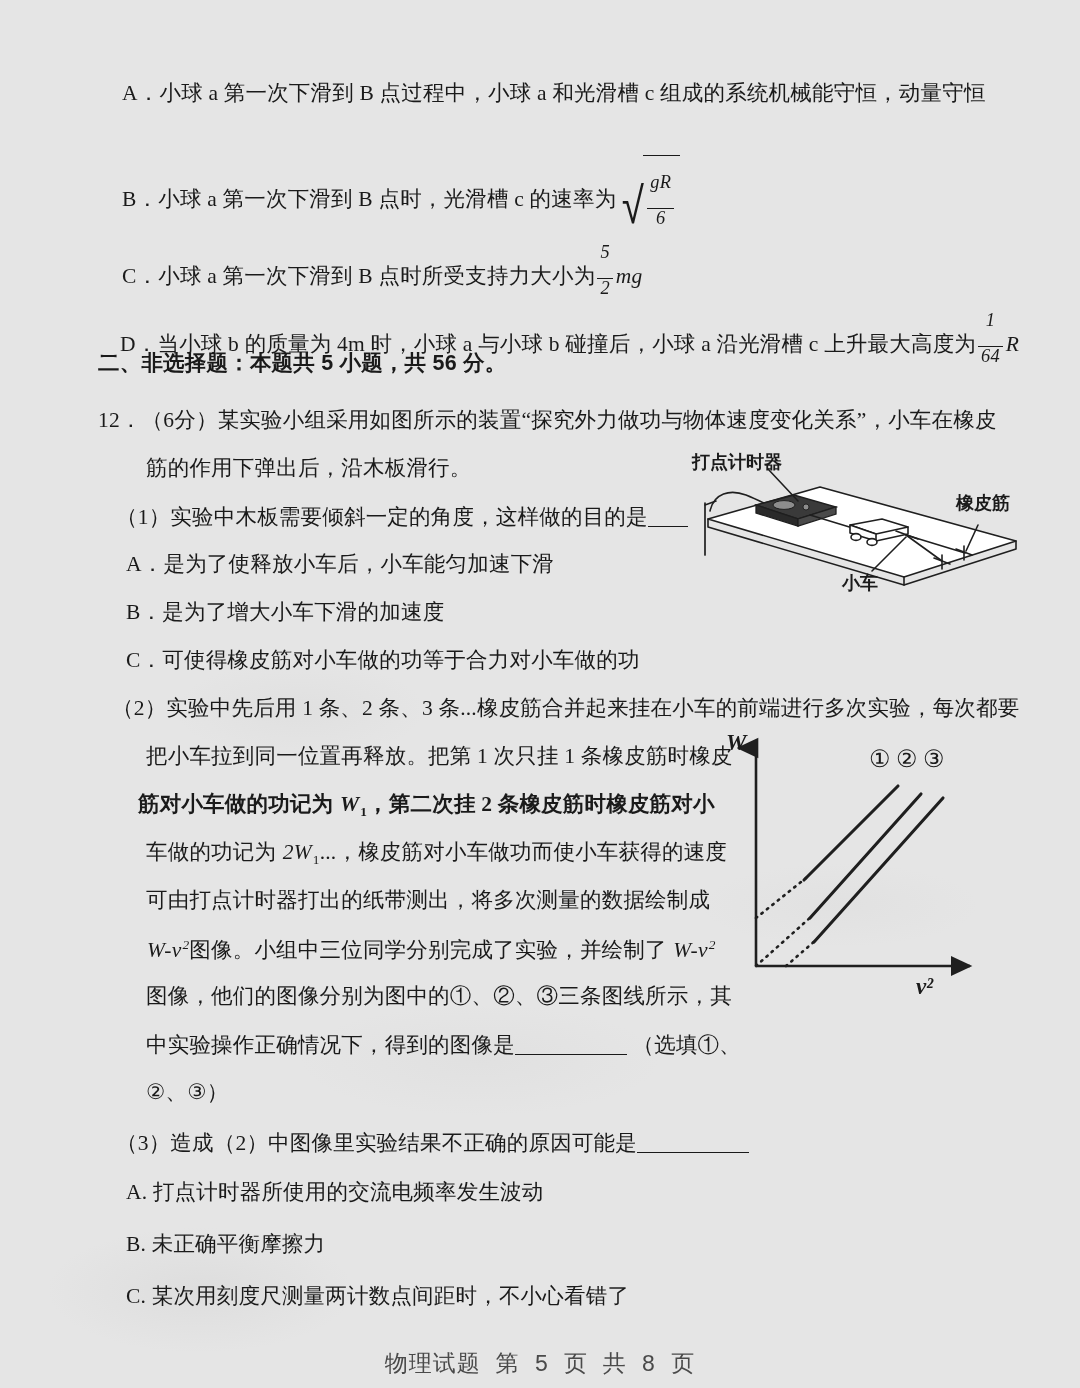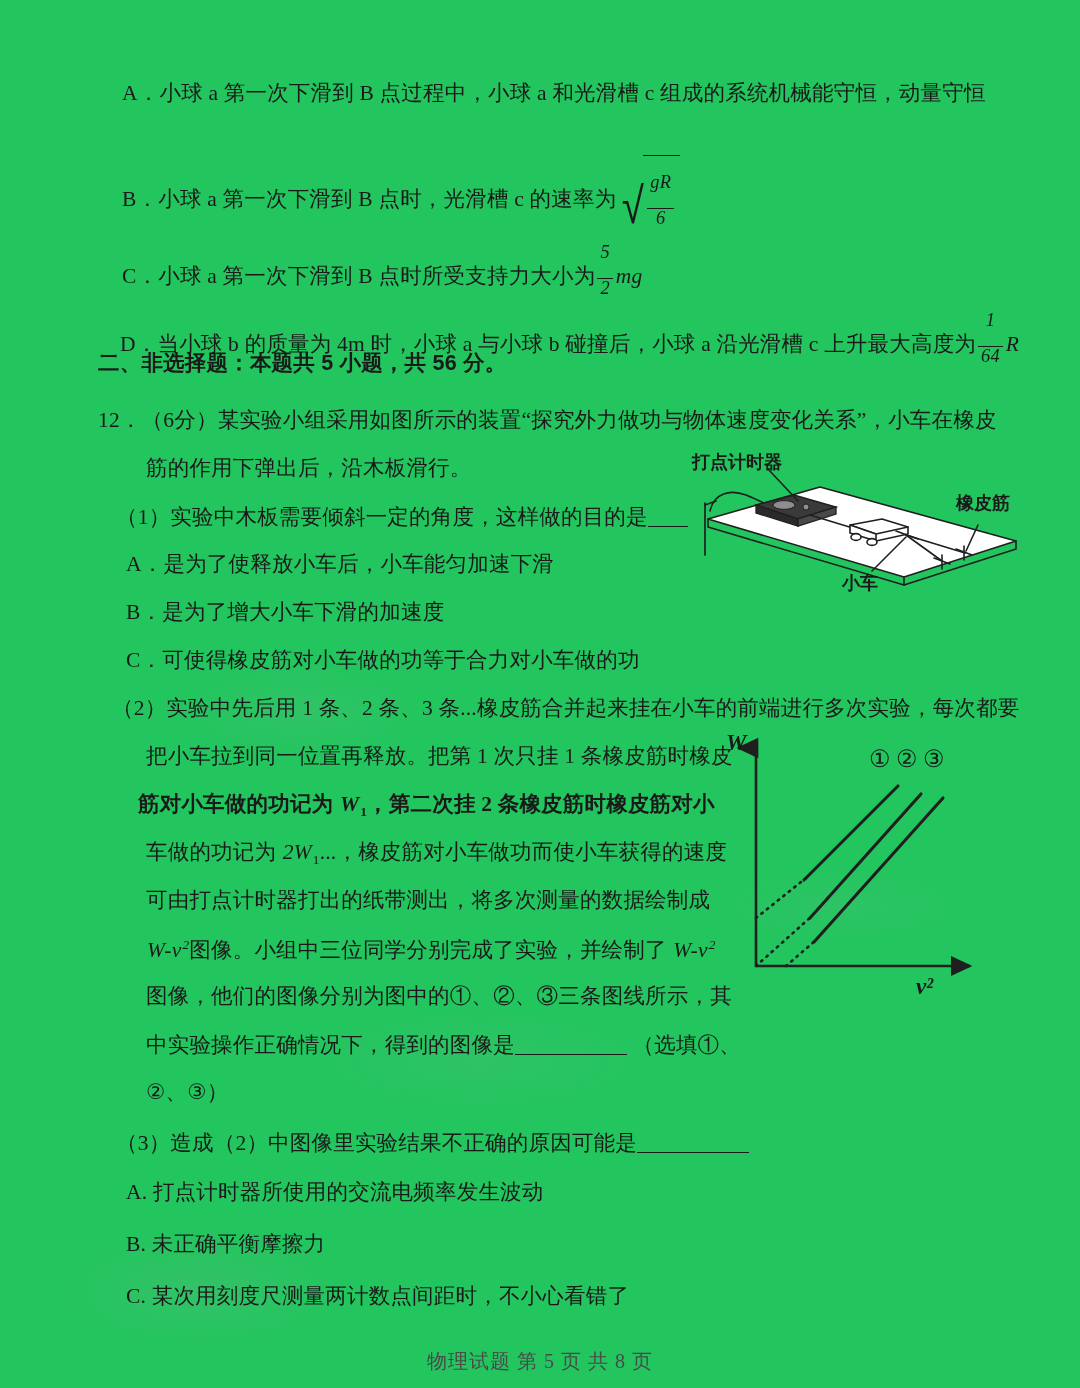--- a/index.html
+++ b/index.html
@@ -11,21 +11,21 @@
     width: 1080px;
     height: 1388px;
     position: relative;
     font-family: "Liberation Serif", "DejaVu Serif", serif;
     color: #1a1a1a;
     overflow: hidden;
   }
   .page {
     position: absolute;
     inset: 0;
-    background: #22c55e;
+    background: #e5e5e5;
   }
   
   .scan-noise {
     position: absolute;
     inset: 0;
     pointer-events: none;
     background:
       radial-gradient(ellipse 220px 90px at 200px 1290px, rgba(170,170,170,0.13), rgba(255,255,255,0) 70%),
       radial-gradient(ellipse 180px 70px at 300px 710px, rgba(180,180,180,0.10), rgba(255,255,255,0) 70%),
       radial-gradient(ellipse 260px 80px at 480px 1060px, rgba(180,180,180,0.09), rgba(255,255,255,0) 70%),
@@ -151,24 +151,24 @@
     white-space: nowrap;
   }
 
   
   .footer {
     position: absolute;
     left: 0;
     top: 1348px;
     width: 1080px;
     text-align: center;
-    font-size: 20px;
+    font-size: 23px;
     color: #4a4a4a;
     letter-spacing: 1px;
-    font-family: Liberation Serif, serif;
+    font-family: Liberation Mono, monospace;
   }
 </style>
 </head>
 <body>
 
 <div class="page">
   <div class="scan-noise"></div>
 
   <div class="content">
 

